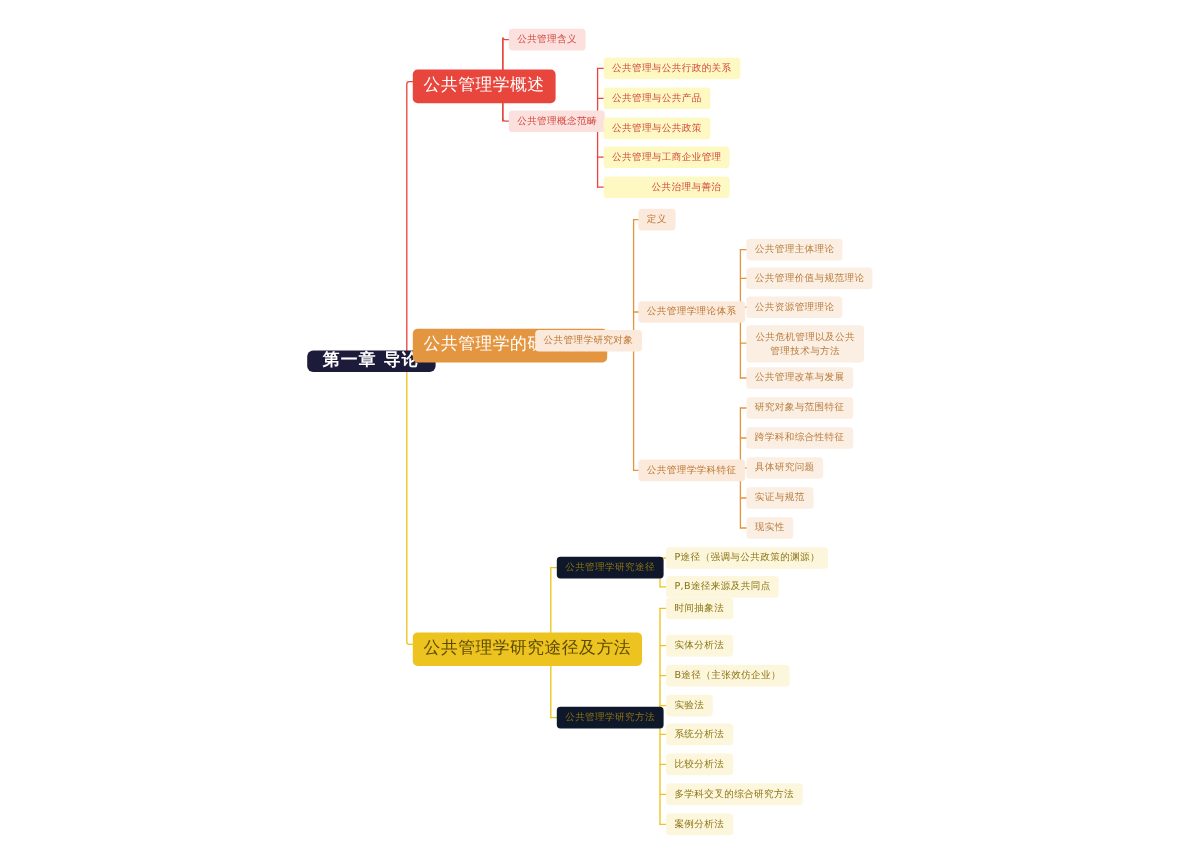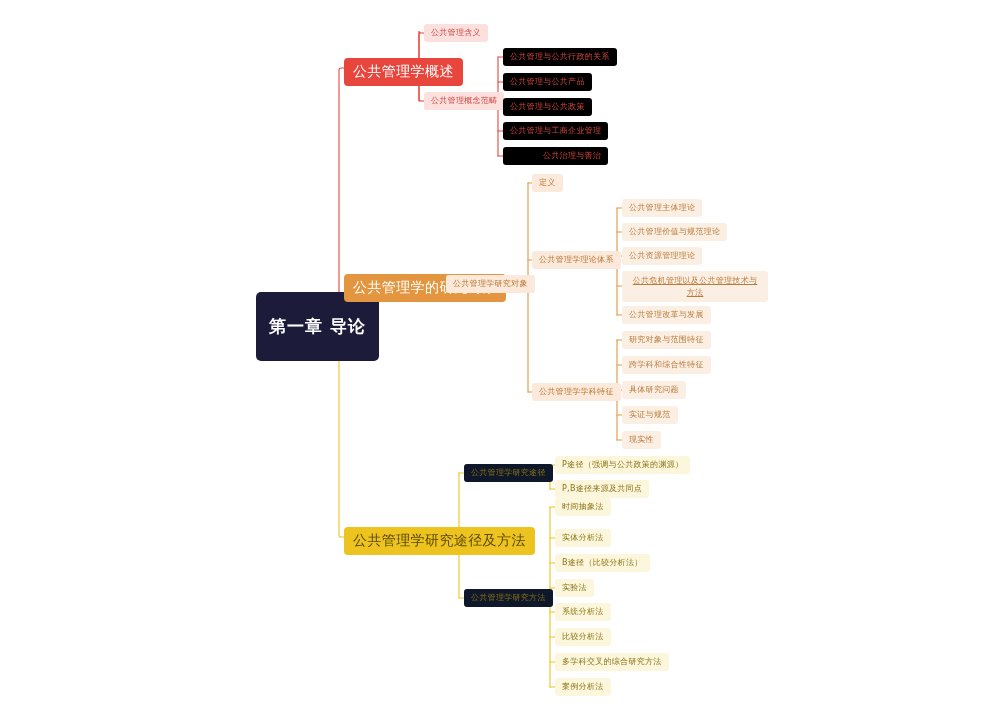--- a/index.html
+++ b/index.html
@@ -18,23 +18,23 @@
     line-height:1.25;
     border-radius:4px;
     display:flex;align-items:center;
   }
 
   
   .n-root{
     background:#1c1b3a;
     color:#ffffff;
     font-weight:bold;
-    font-size:17px;
+    font-size:14px;
     letter-spacing:1px;
-    padding:24px 13px;
+    padding:0 13px;
     border-radius:5px;
     justify-content:center;
   }
 
   
   .n-l1{
     color:#ffffff;
     font-size:14px;
     padding:5px 9px;
     border-radius:4px;
@@ -56,31 +56,30 @@
   .n-l2.orange{background:#fbeadb;color:#bd7430;}
   .n-l2.yellow{background:#0f172a;color:#8a7312;}
 
   
   .n-l3{
     font-size:8px;
     padding:4px 7px;
     border-radius:3px;
     letter-spacing:.3px;
   }
-  .n-l3.red{background:#000000;color:#d2453c;}
+  .n-l3.red{background:#fef9c3;color:#d2453c;}
   .n-l3.orange{background:#fbeee2;color:#b97c3c;}
   .n-l3.yellow{background:#fcf6dc;color:#8a7312;}
 
   .n-l3.wrap{
     white-space:normal;
     text-align:center;
-    width:146px;
+    width:98px;
     justify-content:center;
     line-height:1.45;
-    text-decoration:underline;
   }
 </style>
 </head>
 <body>
 
 <div id="canvas">
 
   <svg class="links" viewBox="0 0 1000 720" xmlns="http://www.w3.org/2000/svg">
     <g fill="none" stroke-width="1.1" stroke-linecap="round">
 
@@ -192,20 +191,20 @@
 
   <div class="node n-l2 yellow" style="left:464px;top:464px;">公共管理学研究途径</div>
 
   <div class="node n-l2 yellow" style="left:464px;top:589px;">公共管理学研究方法</div>
 
   <div class="node n-l3 yellow" style="left:555px;top:456px;">P途径（强调与公共政策的渊源）</div>
   <div class="node n-l3 yellow" style="left:555px;top:480px;">P,B途径来源及共同点</div>
 
   <div class="node n-l3 yellow" style="left:555px;top:498px;">时间抽象法</div>
   <div class="node n-l3 yellow" style="left:555px;top:529px;">实体分析法</div>
-  <div class="node n-l3 yellow" style="left:555px;top:554px;">B途径（比较分析法）</div>
+  <div class="node n-l3 yellow" style="left:555px;top:554px;">B途径（主张效仿企业）</div>
   <div class="node n-l3 yellow" style="left:555px;top:579px;">实验法</div>
   <div class="node n-l3 yellow" style="left:555px;top:603px;">系统分析法</div>
   <div class="node n-l3 yellow" style="left:555px;top:628px;">比较分析法</div>
   <div class="node n-l3 yellow" style="left:555px;top:653px;">多学科交叉的综合研究方法</div>
   <div class="node n-l3 yellow" style="left:555px;top:678px;">案例分析法</div>
 
 </div>
 
 </body></html>

